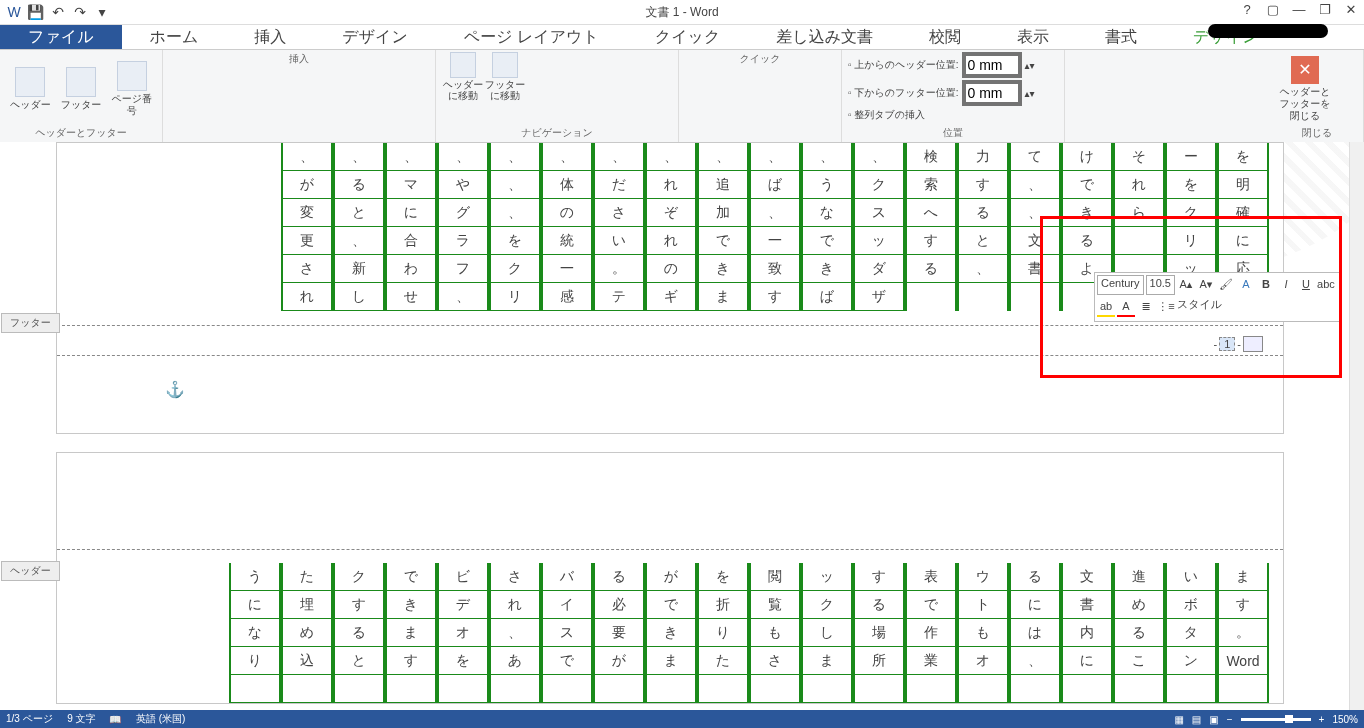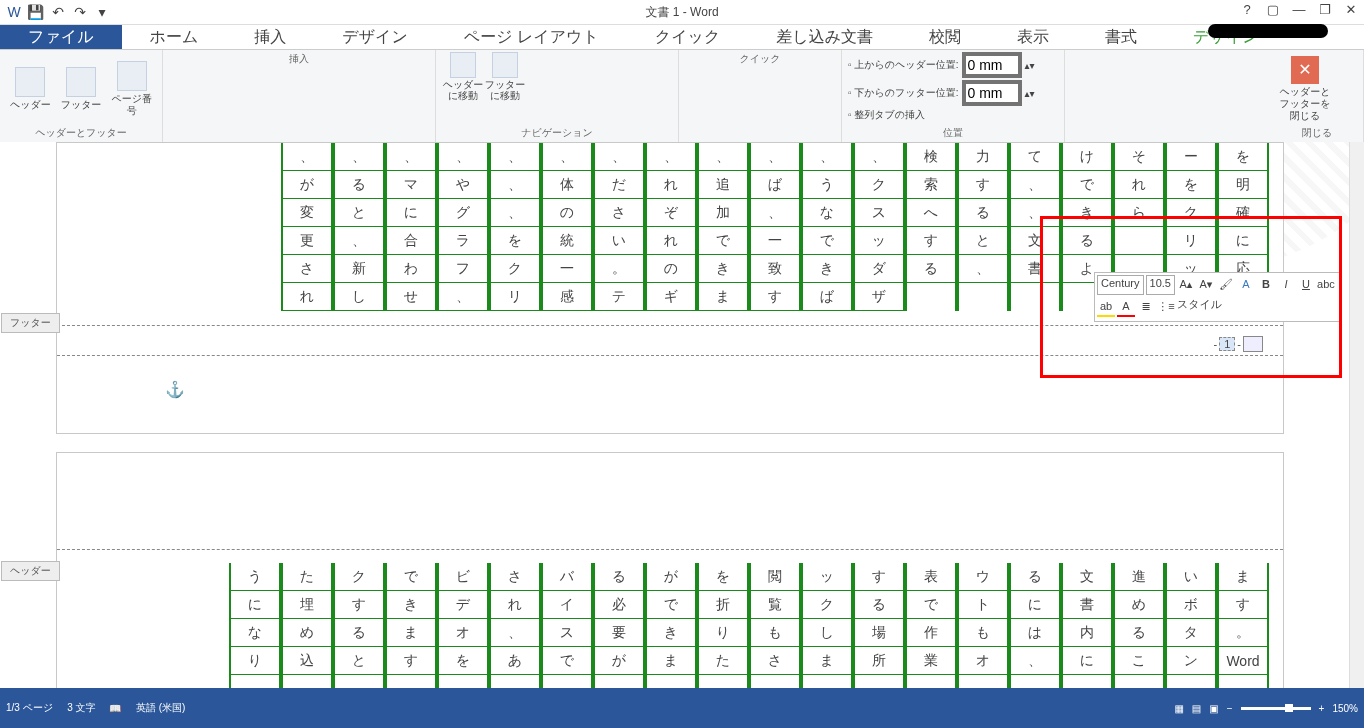--- a/index.html
+++ b/index.html
@@ -41,21 +41,21 @@
 .dashed{position:absolute;left:0;right:0;border-top:1px dashed #888;height:0}
 .grid{position:absolute;display:flex;flex-direction:row-reverse;gap:0}
 .col{width:48px;display:flex;flex-direction:column;border-left:2px solid #1a8a1a;border-right:2px solid #1a8a1a}
 .cell{height:27px;border-bottom:1px solid #1a8a1a;display:flex;align-items:center;justify-content:center;font-size:14px}
 .page-num{position:absolute;right:20px;top:193px;display:flex;align-items:center;gap:2px;font-size:11px}
 .anchor{position:absolute;left:108px;top:237px;color:#3a7abd;font-size:16px}
 .mini-tb{position:absolute;right:10px;top:130px;width:240px;height:44px;background:#fff;border:1px solid #bbb;display:flex;flex-wrap:wrap;padding:2px;gap:2px;font-size:11px;z-index:5}
 .mini-tb .sel{border:1px solid #aaa;padding:1px 3px;background:#fff}
 .mini-tb .ic{width:18px;height:18px;display:flex;align-items:center;justify-content:center}
 .red-box{position:absolute;right:8px;top:74px;width:296px;height:156px;border:3px solid red;z-index:6;pointer-events:none}
-.status{position:absolute;bottom:0;left:0;right:0;height:18px;background:#2b579a;color:#fff;display:flex;align-items:center;font-size:10px;padding:11px 6px;gap:14px}
+.status{position:absolute;bottom:0;left:0;right:0;height:18px;background:#2b579a;color:#fff;display:flex;align-items:center;font-size:10px;padding:0 6px;gap:14px}
 .status .right{position:absolute;right:6px;display:flex;gap:8px;align-items:center}
 .vscroll{position:absolute;right:0;top:142px;bottom:18px;width:14px;background:#f0f0f0;border-left:1px solid #ddd}
 .user-pill{position:absolute;right:36px;top:24px;width:120px;height:14px;background:#000;border-radius:7px}
 </style>
 </head>
 <body>
 
 <div class="titlebar">
  <div class="qat">
   <span class="ic" style="color:#2b579a">W</span>
@@ -481,21 +481,21 @@
   <span class="ic">⋮≡</span>
   <span>スタイル</span>
  </div>
  <div class="red-box"></div>
 </div>
 
 <div class="vscroll"></div>
 
 <div class="status">
  <span>1/3 ページ</span>
- <span>3 文字</span>
+ <span>9 文字</span>
  <span>📖</span>
  <span>英語 (米国)</span>
  <div class="right">
   <span>▦</span>
   <span>▤</span>
   <span>▣</span>
   <span>−</span>
   <span style="width:70px;height:3px;background:#fff;position:relative">
         <span style="position:absolute;left:44px;top:-3px;width:8px;height:8px;background:#fff"></span>
       </span>

